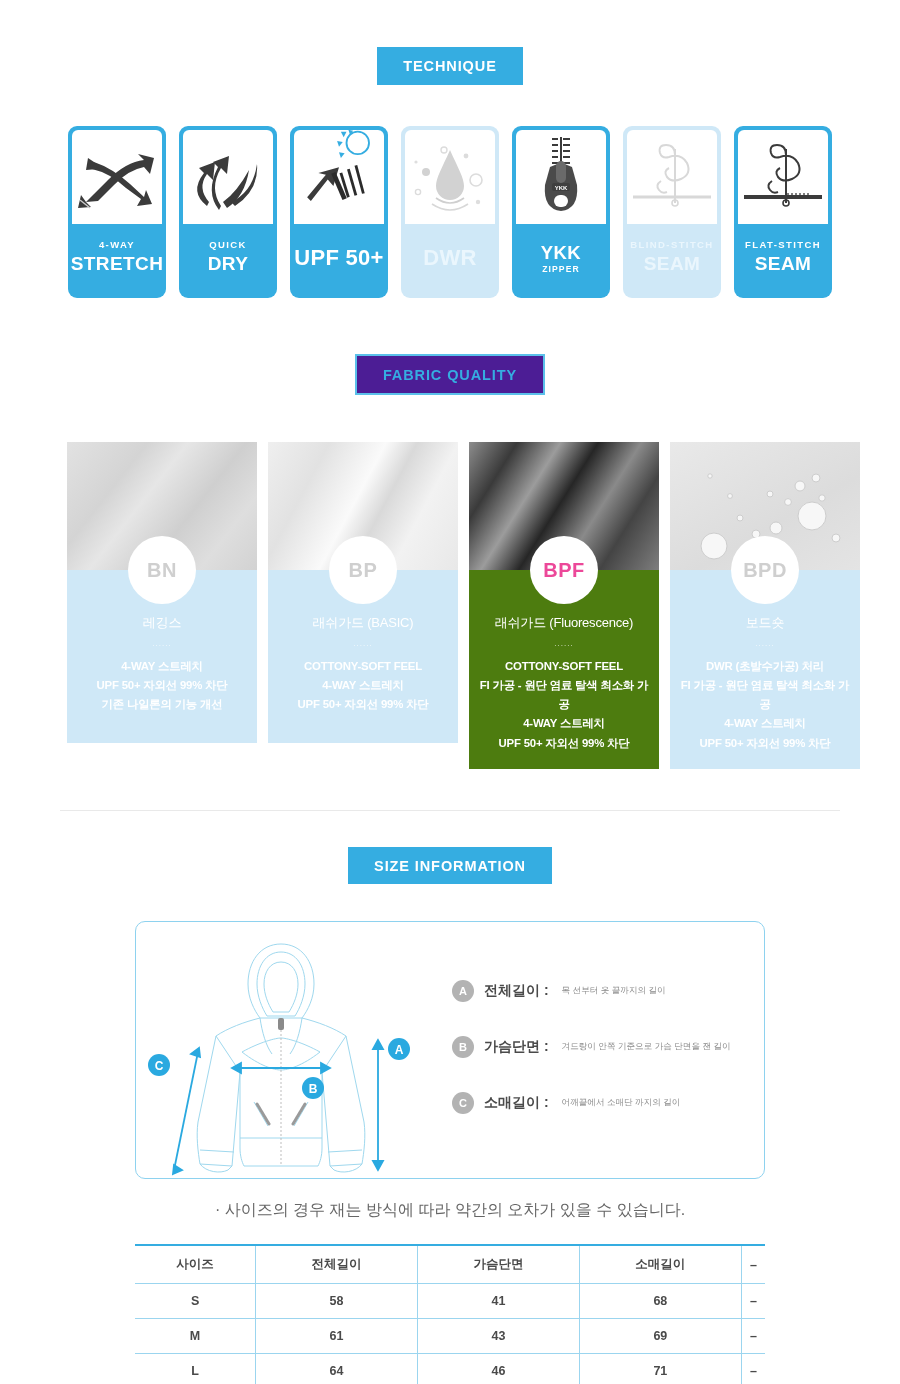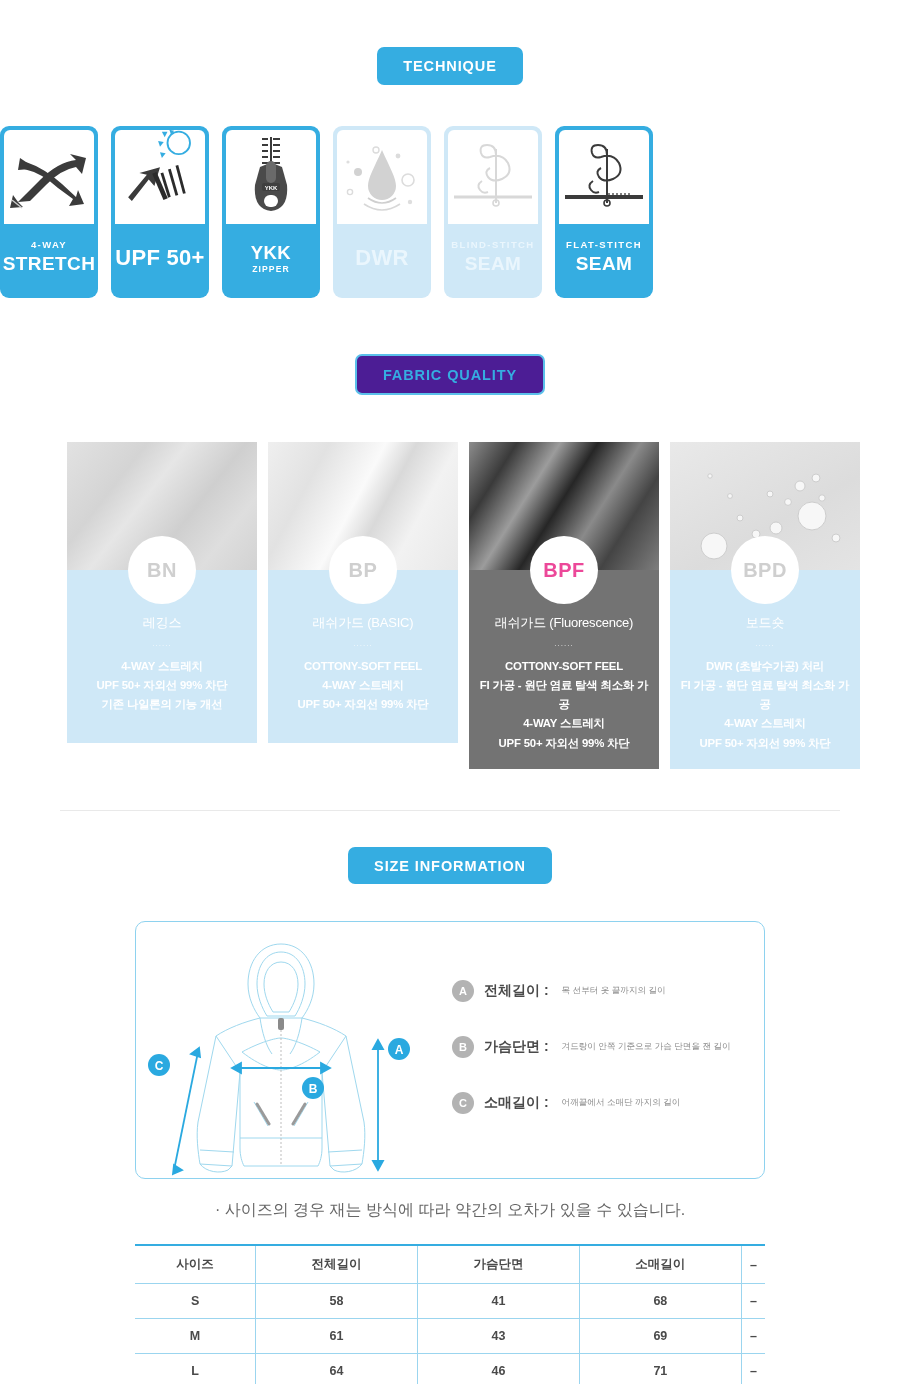--- a/index.html
+++ b/index.html
@@ -11,28 +11,27 @@
     overflow: hidden;
     position: relative;
   }
 
   
   .section-head { display: flex; justify-content: center; }
   .chip {
     font-size: 14.5px; font-weight: bold; letter-spacing: .9px;
     padding: 12px 26px 11px;
     line-height: 1;
-    border-radius: 7px;
   }
   .chip.filled { background: #35ade1; color: #fff; }
   .chip.outline { background: #4c1d95; color: #35ade1; border: 2px solid #5bc0ea; }
 
   
   .tech-row {
-    display: flex; justify-content: flex-start; gap: 13px;
+    display: flex; justify-content: center; gap: 13px;
     margin-top: 41px;
   }
   .tech-card {
     width: 98px; height: 172px;
     border-radius: 9px;
     background: #35ade1;
     display: flex; flex-direction: column;
     overflow: hidden;
     position: relative;
   }
@@ -57,21 +56,21 @@
 
   
   .fabric-row { display: flex; justify-content: center; gap: 11px; margin-top: 47px; margin-left: 27px; }
   .fabric-card { width: 190px; position: relative; }
   .fabric-pic { height: 128px; background: #d6d6d6; position: relative; overflow: hidden; }
   .fabric-body {
     background: #cfe8f7; min-height: 173px;
     padding: 44px 8px 16px; text-align: center;
     color: #ffffff;
   }
-  .fabric-card.active .fabric-body { background: #737373; text-align: center; }
+  .fabric-card.active .fabric-body { background: #4d7c0f; text-align: center; }
   .fabric-title { font-size: 13px; font-weight: normal; letter-spacing: -.2px; }
   .fabric-dots { font-size: 8px; letter-spacing: 1px; margin: 7px 0 9px; opacity: .85; }
   .fabric-lines { font-size: 11.4px; font-weight: bold; line-height: 1.68; letter-spacing: -.2px; }
   .badge {
     position: absolute; left: 50%; top: 128px;
     transform: translate(-50%, -50%);
     width: 68px; height: 68px; border-radius: 50%;
     background: #fff; color: #cfcfcf;
     display: flex; align-items: center; justify-content: center;
     font-size: 20px; font-weight: bold; letter-spacing: .5px;
@@ -137,20 +136,34 @@
         <path d="M20 22 L14 18 L12 30 L24 29 Z" fill="#3b3b3b"></path>
         <path d="M6 60 L16 68" stroke="#ccc" stroke-width="1.4" fill="none"></path>
       </svg>
     </div>
     <div class="tech-label">
       <span class="tech-sub">4-WAY</span>
       <span class="tech-main">STRETCH</span>
     </div>
   </div>
 
+  <div class="tech-card">
+    <div class="tech-pic">
+      <svg width="82" height="74" viewBox="0 0 82 74">
+        <path d="M22 62 Q10 48 20 34 L26 40 L28 22 L12 28 L17 33 Q2 52 20 66 Z" fill="#3b3b3b"></path>
+        <path d="M34 66 Q22 48 34 28 L40 34 L42 16 L26 22 L31 27 Q18 52 32 70 Z" fill="#3b3b3b"></path>
+        <path d="M40 68 Q58 56 62 30 Q50 52 36 62 Z" fill="#3b3b3b"></path>
+        <path d="M44 62 Q66 52 70 24 Q72 50 48 66 Z" fill="#3b3b3b"></path>
+      </svg>
+    </div>
+    <div class="tech-label">
+      <span class="tech-sub">QUICK</span>
+      <span class="tech-main">DRY</span>
+    </div>
+  </div>
 
   <div class="tech-card">
     <div class="tech-pic">
       <svg width="96" height="96" viewBox="0 0 96 96" style="margin-top:-12px;">
         <circle cx="68" cy="18" r="12" fill="none" stroke="#35ade1" stroke-width="2"></circle>
         <path d="M50 6 l6 0 -3 6 z" fill="#35ade1"></path>
         <path d="M46 16 l6 1 -4 5 z" fill="#35ade1"></path>
         <path d="M48 28 l6 1 -4 5 z" fill="#35ade1"></path>
         <path d="M58 4 l5 1 -3 5 z" fill="#35ade1"></path>
         <path d="M14 76 L34 52 L26 50 L48 44 L42 64 L36 57 L18 80 Z" fill="#3b3b3b"></path>
@@ -158,58 +171,58 @@
         <path d="M58 46 L66 74" stroke="#2b2b2b" stroke-width="3"></path>
         <path d="M66 42 L74 72" stroke="#2b2b2b" stroke-width="3"></path>
         <path d="M42 50 L54 78" stroke="#2b2b2b" stroke-width="5"></path>
       </svg>
     </div>
     <div class="tech-label">
       <span class="tech-single">UPF 50+</span>
     </div>
   </div>
 
+  <div class="tech-card muted">
+    <div class="tech-pic">
+      <svg width="84" height="82" viewBox="0 0 84 82">
+        <path d="M42 14 C34 32 28 42 28 50 a14 14 0 0 0 28 0 C56 42 50 32 42 14 Z" fill="#d2d2d2"></path>
+        <path d="M28 62 q14 10 28 0" stroke="#cfcfcf" stroke-width="1.6" fill="none"></path>
+        <path d="M24 68 q18 12 36 0" stroke="#d8d8d8" stroke-width="1.6" fill="none"></path>
+        <circle cx="68" cy="44" r="6" fill="none" stroke="#dcdcdc" stroke-width="1.6"></circle>
+        <circle cx="18" cy="36" r="4" fill="#d2d2d2"></circle>
+        <circle cx="36" cy="14" r="3" fill="none" stroke="#dcdcdc" stroke-width="1.4"></circle>
+        <circle cx="58" cy="20" r="2.4" fill="#dcdcdc"></circle>
+        <circle cx="10" cy="56" r="2.6" fill="none" stroke="#dcdcdc" stroke-width="1.4"></circle>
+        <circle cx="70" cy="66" r="2.2" fill="#dedede"></circle>
+        <circle cx="8" cy="26" r="1.6" fill="#dedede"></circle>
+      </svg>
+    </div>
+    <div class="tech-label">
+      <span class="tech-single">DWR</span>
+    </div>
+  </div>
+
   <div class="tech-card">
     <div class="tech-pic">
       <svg width="58" height="88" viewBox="0 0 58 88">
         <g stroke="#3b3b3b" stroke-width="2.2">
           <path d="M20 6 h18 M20 12 h18 M20 18 h18 M20 24 h18 M20 30 h18"></path>
         </g>
         <rect x="26" y="4" width="5" height="30" fill="#fff"></rect>
         <path d="M29 4 v30" stroke="#3b3b3b" stroke-width="2"></path>
         <path d="M18 34 q11 -6 22 0 l5 18 q2 24 -16 26 q-18 -2 -16 -26 Z" fill="#4a4a4a"></path>
         <rect x="24" y="28" width="10" height="22" rx="5" fill="#6a6a6a"></rect>
         <rect x="20" y="50" width="18" height="8" rx="2" fill="#3f3f3f"></rect>
         <text x="29" y="57" font-size="6" fill="#fff" text-anchor="middle" font-family="Liberation Sans, sans-serif" font-weight="bold">YKK</text>
         <rect x="22" y="62" width="14" height="12" rx="6" fill="#fff"></rect>
       </svg>
     </div>
     <div class="tech-label">
       <span class="tech-main big">YKK</span>
       <span class="tech-sub small">ZIPPER</span>
-    </div>
-  </div>
-
-  <div class="tech-card muted">
-    <div class="tech-pic">
-      <svg width="84" height="82" viewBox="0 0 84 82">
-        <path d="M42 14 C34 32 28 42 28 50 a14 14 0 0 0 28 0 C56 42 50 32 42 14 Z" fill="#d2d2d2"></path>
-        <path d="M28 62 q14 10 28 0" stroke="#cfcfcf" stroke-width="1.6" fill="none"></path>
-        <path d="M24 68 q18 12 36 0" stroke="#d8d8d8" stroke-width="1.6" fill="none"></path>
-        <circle cx="68" cy="44" r="6" fill="none" stroke="#dcdcdc" stroke-width="1.6"></circle>
-        <circle cx="18" cy="36" r="4" fill="#d2d2d2"></circle>
-        <circle cx="36" cy="14" r="3" fill="none" stroke="#dcdcdc" stroke-width="1.4"></circle>
-        <circle cx="58" cy="20" r="2.4" fill="#dcdcdc"></circle>
-        <circle cx="10" cy="56" r="2.6" fill="none" stroke="#dcdcdc" stroke-width="1.4"></circle>
-        <circle cx="70" cy="66" r="2.2" fill="#dedede"></circle>
-        <circle cx="8" cy="26" r="1.6" fill="#dedede"></circle>
-      </svg>
-    </div>
-    <div class="tech-label">
-      <span class="tech-single">DWR</span>
     </div>
   </div>
 
   <div class="tech-card muted">
     <div class="tech-pic">
       <svg width="86" height="80" viewBox="0 0 86 80">
         <path d="M46 12 v54" stroke="#d8d8d8" stroke-width="2"></path>
         <circle cx="46" cy="66" r="3" fill="none" stroke="#d8d8d8" stroke-width="1.6"></circle>
         <path d="M46 18 q0 -10 -9 -10 q-8 0 -6 8 q2 6 9 4 q12 -4 18 6 q5 11 -6 16 q-9 4 -14 -2 q-4 -6 2 -9" fill="none" stroke="#d8d8d8" stroke-width="2"></path>
         <path d="M32 44 q-6 4 -2 9 q3 4 8 2" fill="none" stroke="#d8d8d8" stroke-width="2"></path>

